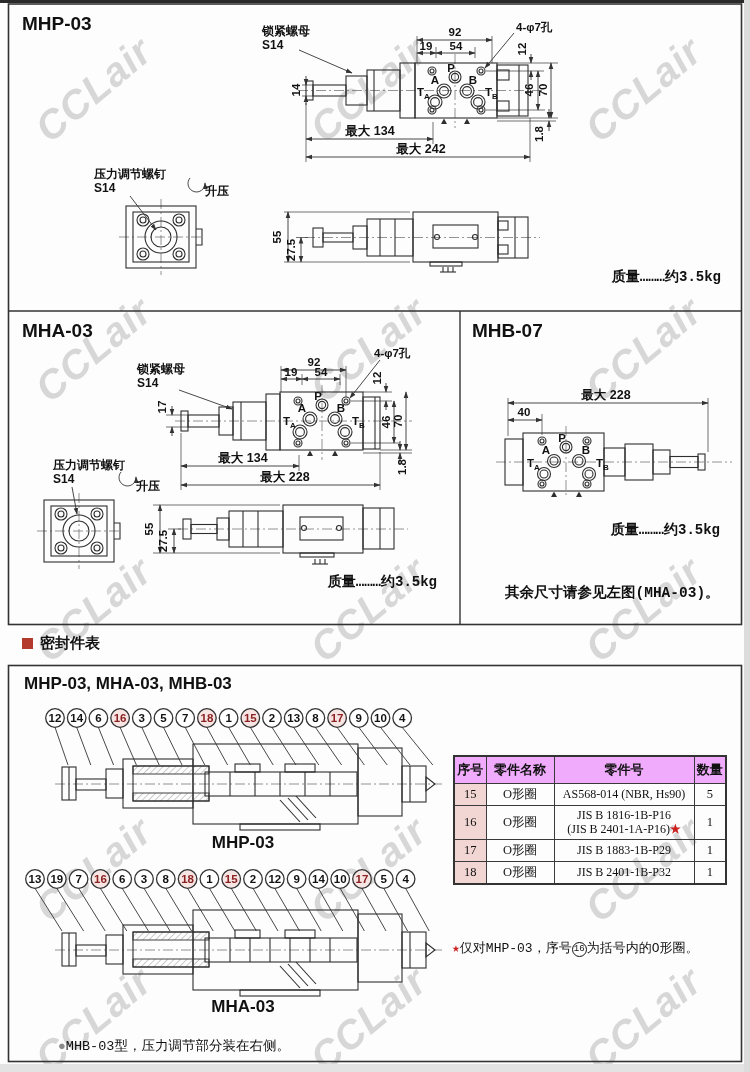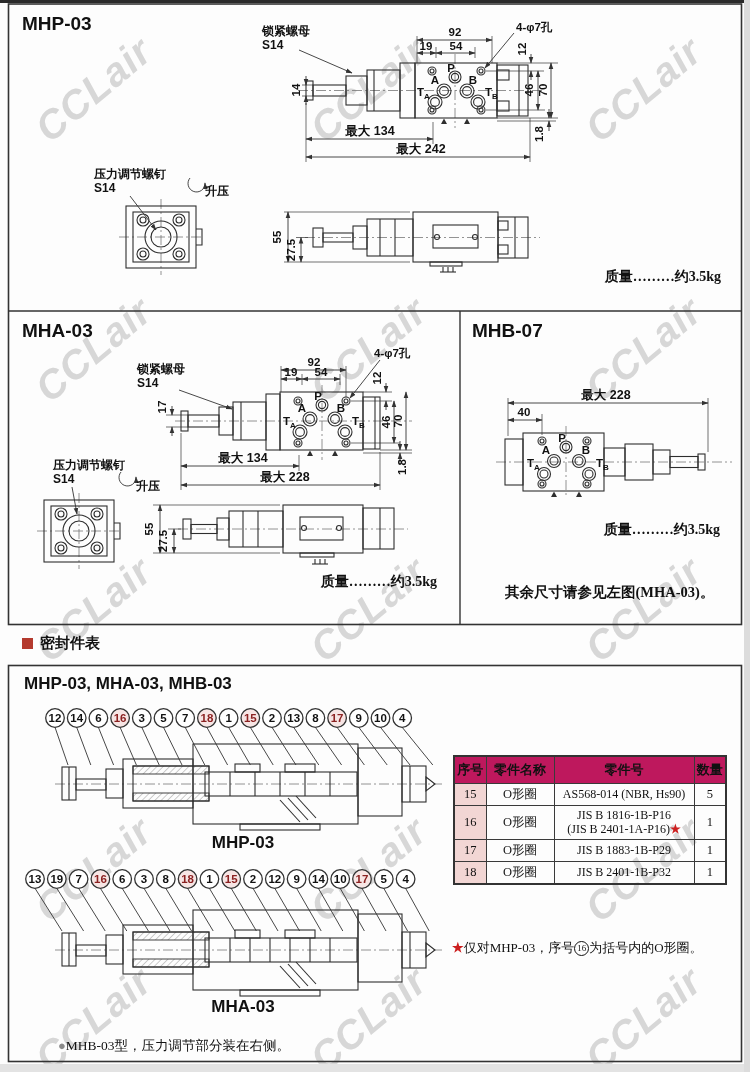--- a/index.html
+++ b/index.html
@@ -5,42 +5,42 @@
   html,body{margin:0;padding:0;}
   body{width:750px;height:1072px;position:relative;background:#fdfdfd;overflow:hidden;
        font-family:"Liberation Sans","DejaVu Sans",sans-serif;}
   .wm{position:absolute;z-index:0;color:#d7d7d7;font-weight:bold;font-style:italic;
       font-size:40px;letter-spacing:1px;transform:rotate(-40deg);white-space:nowrap;
       font-family:"Liberation Sans","DejaVu Sans",sans-serif;}
   #art{position:absolute;left:0;top:0;z-index:1;}
   .ov{position:absolute;z-index:2;white-space:nowrap;color:#111;}
   .ttl{font-size:19px;font-weight:bold;}
   .lbl{font-size:12px;font-weight:bold;line-height:1.2;}
-  .serif{font-family:Liberation Serif, serif;}
+  .serif{font-family:Liberation Mono, monospace;}
   .wt{font-size:14px;font-weight:bold;text-align:right;}
   .sealhdr{display:flex;align-items:center;gap:7px;font-size:15px;font-weight:bold;}
   .sealhdr .sq{width:11px;height:11px;background:#b43a2e;display:inline-block;}
   .sub{font-size:17px;font-weight:bold;}
   .diaglbl{font-size:17px;font-weight:bold;text-align:center;width:90px;}
   svg text{font-family:"Liberation Sans","DejaVu Sans",sans-serif;}
   .dm{font-size:11.5px;font-weight:bold;fill:#111;}
   .dmz{font-size:12.5px;font-weight:bold;fill:#111;}
   .pt{font-size:11.5px;font-weight:bold;fill:#111;}
   .dr{fill:none;stroke:#2e2e2e;stroke-width:1.1;}
   .dl{stroke:#333;stroke-width:0.9;fill:none;}
   .xl{stroke:#333;stroke-width:0.7;}
   .ld{stroke:#333;stroke-width:0.9;fill:none;}
   .cl{stroke:#777;stroke-width:0.8;stroke-dasharray:10 3 2 3;fill:none;}
   .cn{font-size:11.5px;font-weight:bold;text-anchor:middle;}
   
   #seal-table{position:absolute;left:453px;top:755px;z-index:2;border-collapse:collapse;
     border:2px solid #333;font-family:"Liberation Serif","DejaVu Serif",serif;
     font-size:12.5px;color:#111;table-layout:fixed;width:272px;}
   #seal-table th,#seal-table td{border:1px solid #3a3a3a;text-align:center;padding:2px 1px;}
-  #seal-table th{background:#be185d;font-weight:bold;font-size:13px;height:22px;}
+  #seal-table th{background:#f0abfc;font-weight:bold;font-size:13px;height:22px;}
   #seal-table td.c-no{background:#f2d6d4;}
   #seal-table td.c-part{font-size:12px;line-height:1.2;}
   .red-star{color:#cc1f1f;font-weight:bold;}
   .fn{font-size:13px;}
   .circ-num{display:inline-block;border:1px solid #111;border-radius:50%;width:13px;height:13px;
     line-height:13px;text-align:center;font-size:9px;vertical-align:1px;}
   .bnote{font-size:13.5px;margin-top:7px;}
   .bnote .bullet{color:#8a8a8a;font-size:13px;}
 </style>
 </head>

